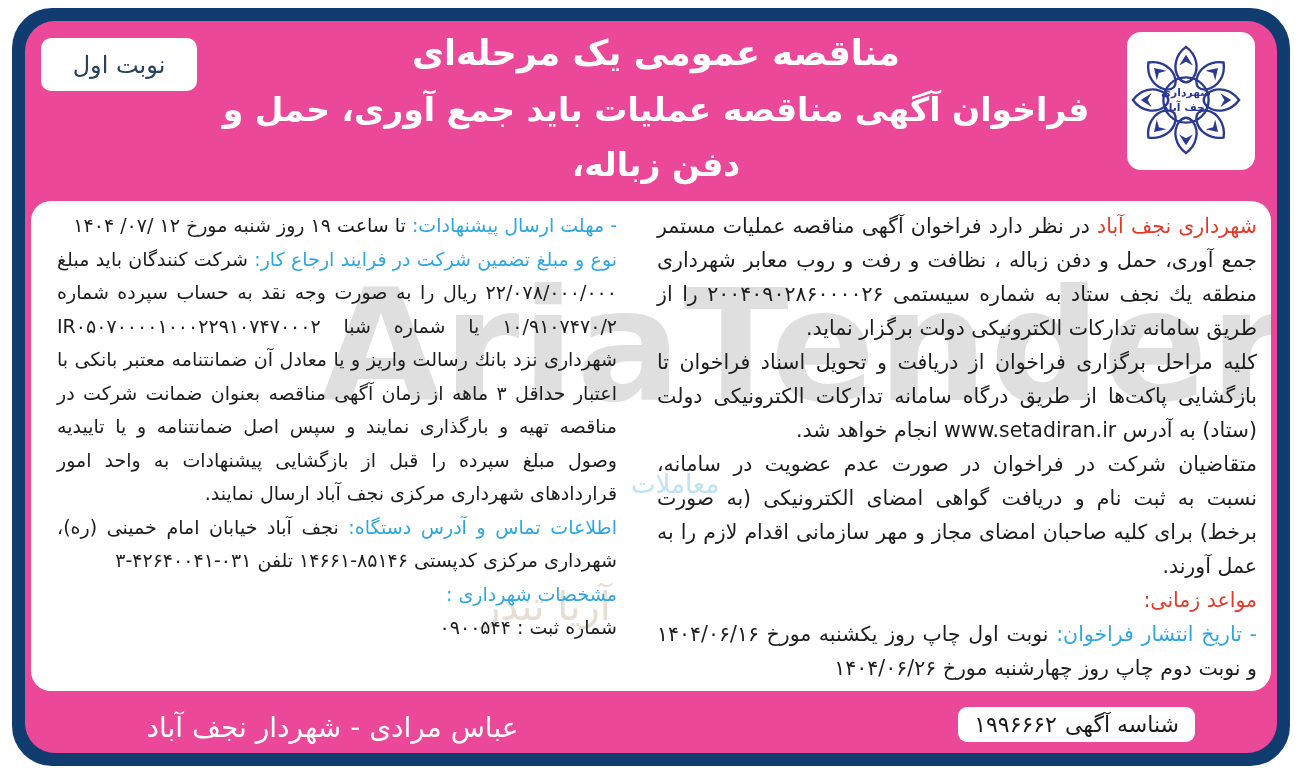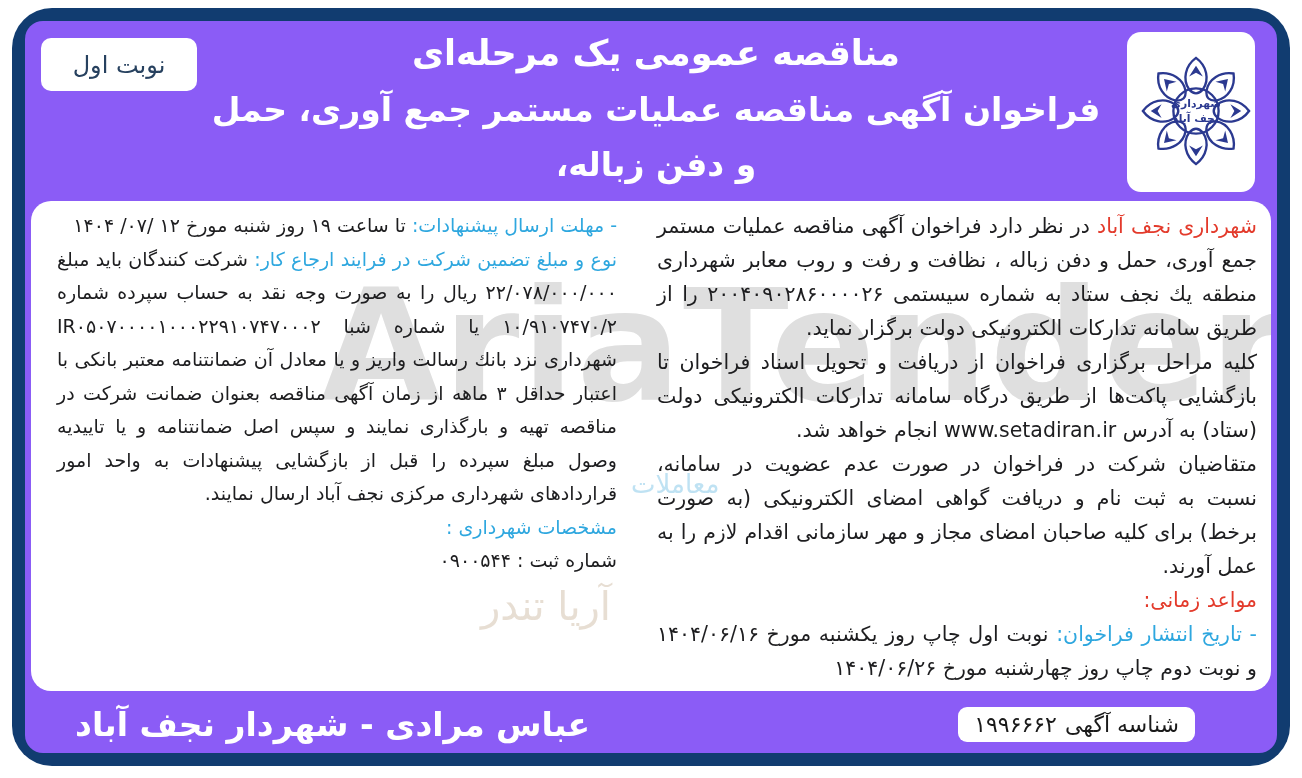--- a/index.html
+++ b/index.html
@@ -1,32 +1,32 @@
 <!DOCTYPE html>
 <html lang="fa"><head>
 <meta charset="utf-8">
 <style>
   html,body{margin:0;padding:0;background:#ffffff;}
   .page{position:relative;width:1302px;height:778px;background:#ffffff;
         font-family:"DejaVu Sans",sans-serif;overflow:hidden;}
   .frame{position:absolute;left:12px;top:8px;width:1278px;height:758px;
          background:#113c70;border-radius:40px;}
   .inner{position:absolute;left:13px;top:13px;right:13px;bottom:13px;
-         background:#8b5cf6;border-radius:18px;}
+         background:#ec4899;border-radius:30px;}
 
   
   .badge{position:absolute;left:16px;top:17px;width:156px;height:53px;background:#ffffff;
          border-radius:10px;display:flex;align-items:center;justify-content:center;
          color:#27415f;font-size:24px;}
   .title{position:absolute;left:185px;right:175px;top:4px;text-align:center;
          color:#ffffff;font-weight:700;}
   .title .t1{font-size:35px;line-height:57px;}
   .title .t2,.title .t3{font-size:33px;line-height:55px;}
-  .logo-box{position:absolute;right:22px;top:11px;width:128px;height:160px;background:#ffffff;
-            border-radius:14px;display:flex;align-items:center;justify-content:flex-end;}
+  .logo-box{position:absolute;right:22px;top:11px;width:128px;height:138px;background:#ffffff;
+            border-radius:14px;display:flex;align-items:center;justify-content:flex-start;}
 
   
   .card{position:absolute;left:6px;right:6px;top:180px;bottom:62px;background:#ffffff;
         border-radius:20px;overflow:hidden;}
   .cols{position:relative;z-index:2;display:flex;gap:40px;padding:8px 14px 0 26px;}
   .col{color:#1d1d1f;text-align:justify;}
   .col.main{width:600px;flex:0 0 auto;font-size:20.5px;line-height:34px;}
   .col.side{flex:1 1 auto;font-size:19px;line-height:33.5px;}
   .col p{margin:0;}
   .red{color:#e33a2b;}
@@ -34,40 +34,40 @@
 
   
   .wm{position:absolute;z-index:1;white-space:nowrap;pointer-events:none;}
   .wm-latin{left:290px;top:55px;font-size:155px;font-weight:700;letter-spacing:2px;
             color:#dfdfdf;direction:ltr;}
   .wm-fa{left:450px;top:382px;font-size:40px;color:#e7ded3;letter-spacing:6px;}
   .wm-side{left:600px;top:268px;font-size:26px;color:#bfe2f3;letter-spacing:9px;}
 
   
   .sig{position:absolute;left:20px;bottom:9px;width:575px;text-align:center;
-       color:#ffffff;font-weight:700;font-size:33px;}
+       color:#ffffff;font-weight:400;font-size:28px;}
   .adid{position:absolute;right:82px;bottom:11px;background:#ffffff;border-radius:9px;
         padding:5px 16px;font-size:22px;color:#1a1a1a;display:flex;gap:8px;align-items:center;}
 
   .logo-box svg text{font-family:"DejaVu Sans",sans-serif;font-weight:700;}
 </style>
 </head>
 <body>
 
 <div class="page">
   <div class="frame">
     <div class="inner">
 
       <div class="badge" dir="rtl">
         <span>نوبت اول</span>
       </div>
 
       <div class="title" dir="rtl">
         <div class="t1">مناقصه عمومی یک مرحله‌ای</div>
-        <div class="t2">فراخوان آگهی مناقصه عملیات مستمر جمع آوری، حمل و دفن زباله،</div>
+        <div class="t2">فراخوان آگهی مناقصه عملیات باید جمع آوری، حمل و دفن زباله،</div>
         <div class="t3">نظافت و رفت و روب معابر شهرداری منطقه یک نجف آباد</div>
       </div>
 
       <div class="logo-box">
         <svg width="118" height="128" viewBox="0 0 120 130">
           <g transform="translate(60,64)" stroke="#2b3990" fill="none" stroke-width="2.4">
             <g id="petal">
               <path d="M0,-54 C11,-46 14,-32 7,-22 Q0,-14 -7,-22 C-14,-32 -11,-46 0,-54 Z"></path>
               <path d="M0,-46 L7,-35 L0,-39 L-7,-35 Z" fill="#2b3990" stroke="none"></path>
             </g>
@@ -97,20 +97,21 @@
             <p>کلیه مراحل برگزاری فراخوان از دریافت و تحویل اسناد فراخوان تا بازگشایی پاکت‌ها از طریق درگاه سامانه تدارکات الکترونیکی دولت (ستاد) به آدرس www.setadiran.ir انجام خواهد شد.</p>
             <p>متقاضیان شرکت در فراخوان در صورت عدم عضویت در سامانه، نسبت به ثبت نام و دریافت گواهی امضای الکترونیکی (به صورت برخط) برای کلیه صاحبان امضای مجاز و مهر سازمانی اقدام لازم را به عمل آورند.</p>
             <p class="red">مواعد زمانی:</p>
             <p><span class="cyan">- تاریخ انتشار فراخوان:</span><span> نوبت اول چاپ روز یکشنبه مورخ ۱۴۰۴/۰۶/۱۶ و نوبت دوم چاپ روز چهارشنبه مورخ ۱۴۰۴/۰۶/۲۶</span></p>
             <p><span class="cyan">- مهلت دریافت اسناد فراخوان:</span><span> تا ساعت ۱۹ روز شنبه مورخ ۱۴۰۴/۰۶/۲۹</span></p>
           </div>
 
           <div class="col side">
             <p><span class="cyan">- مهلت ارسال پیشنهادات:</span><span> تا ساعت ۱۹ روز شنبه مورخ ۱۲ /۰۷/ ۱۴۰۴</span></p>
             <p><span class="cyan">نوع و مبلغ تضمین شرکت در فرایند ارجاع کار:</span><span> شرکت کنندگان باید مبلغ ۲۲/۰۷۸/۰۰۰/۰۰۰ ریال را به صورت وجه نقد به حساب سپرده شماره ۱۰/۹۱۰۷۴۷۰/۲ یا شماره شبا IR۰۵۰۷۰۰۰۰۱۰۰۰۲۲۹۱۰۷۴۷۰۰۰۲ شهرداری نزد بانك رسالت واریز و یا معادل آن ضمانتنامه معتبر بانکی با اعتبار حداقل ۳ ماهه از زمان آگهی مناقصه بعنوان ضمانت شرکت در مناقصه تهیه و بارگذاری نمایند و سپس اصل ضمانتنامه و یا تاییدیه وصول مبلغ سپرده را قبل از بازگشایی پیشنهادات به واحد امور قراردادهای شهرداری مرکزی نجف آباد ارسال نمایند.</span></p>
+            <p><span class="cyan">اطلاعات تماس و آدرس دستگاه:</span><span> نجف آباد خیابان امام خمینی (ره)، شهرداری مرکزی کدپستی ۸۵۱۴۶-۱۴۶۶۱ تلفن ۰۳۱-۴۲۶۴۰۰۴۱-۳</span></p>
             <p class="cyan">مشخصات شهرداری :</p>
             <p>شماره ثبت : ۰۹۰۰۵۴۴</p>
           </div>
 
         </div>
       </div>
 
       <div class="sig" dir="rtl">عباس مرادی - شهردار نجف آباد</div>
 
       <div class="adid" dir="rtl">

